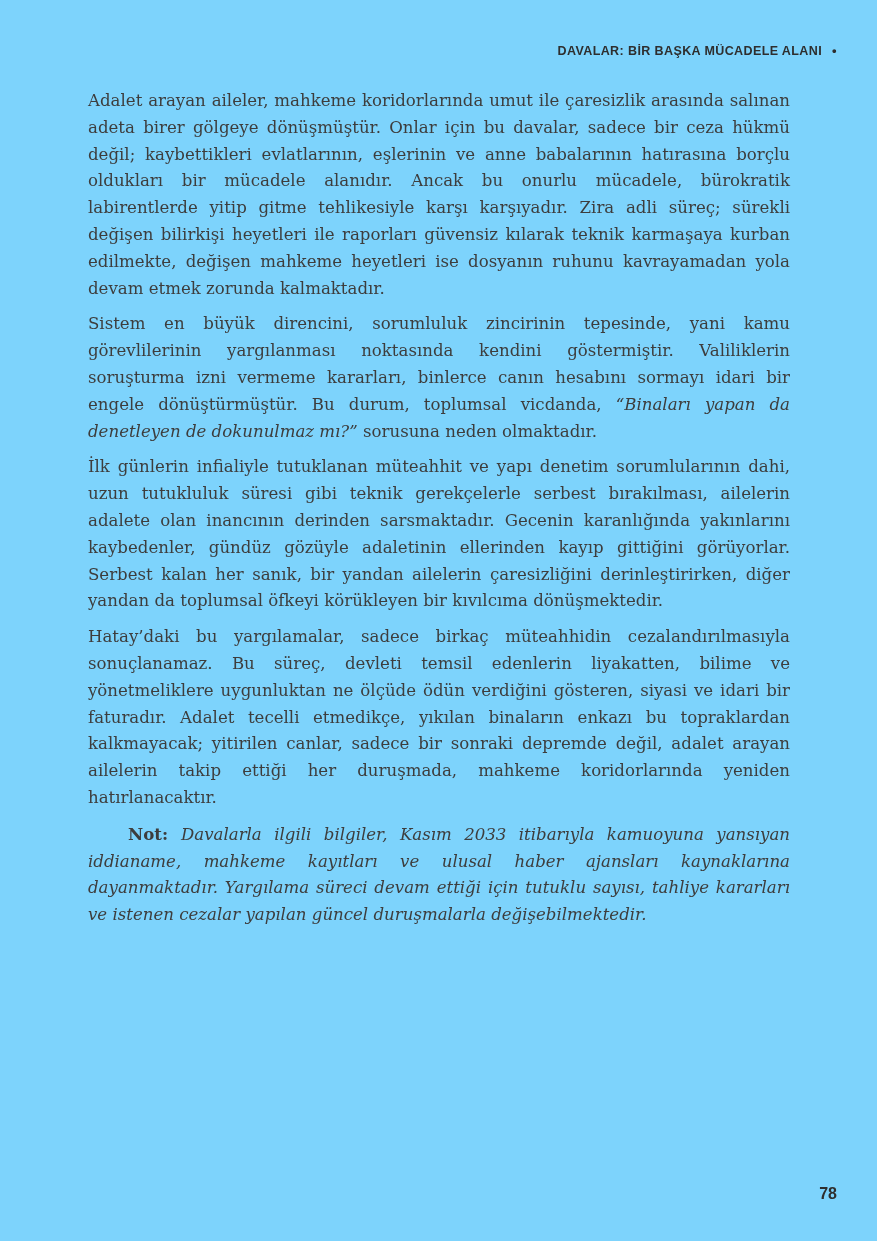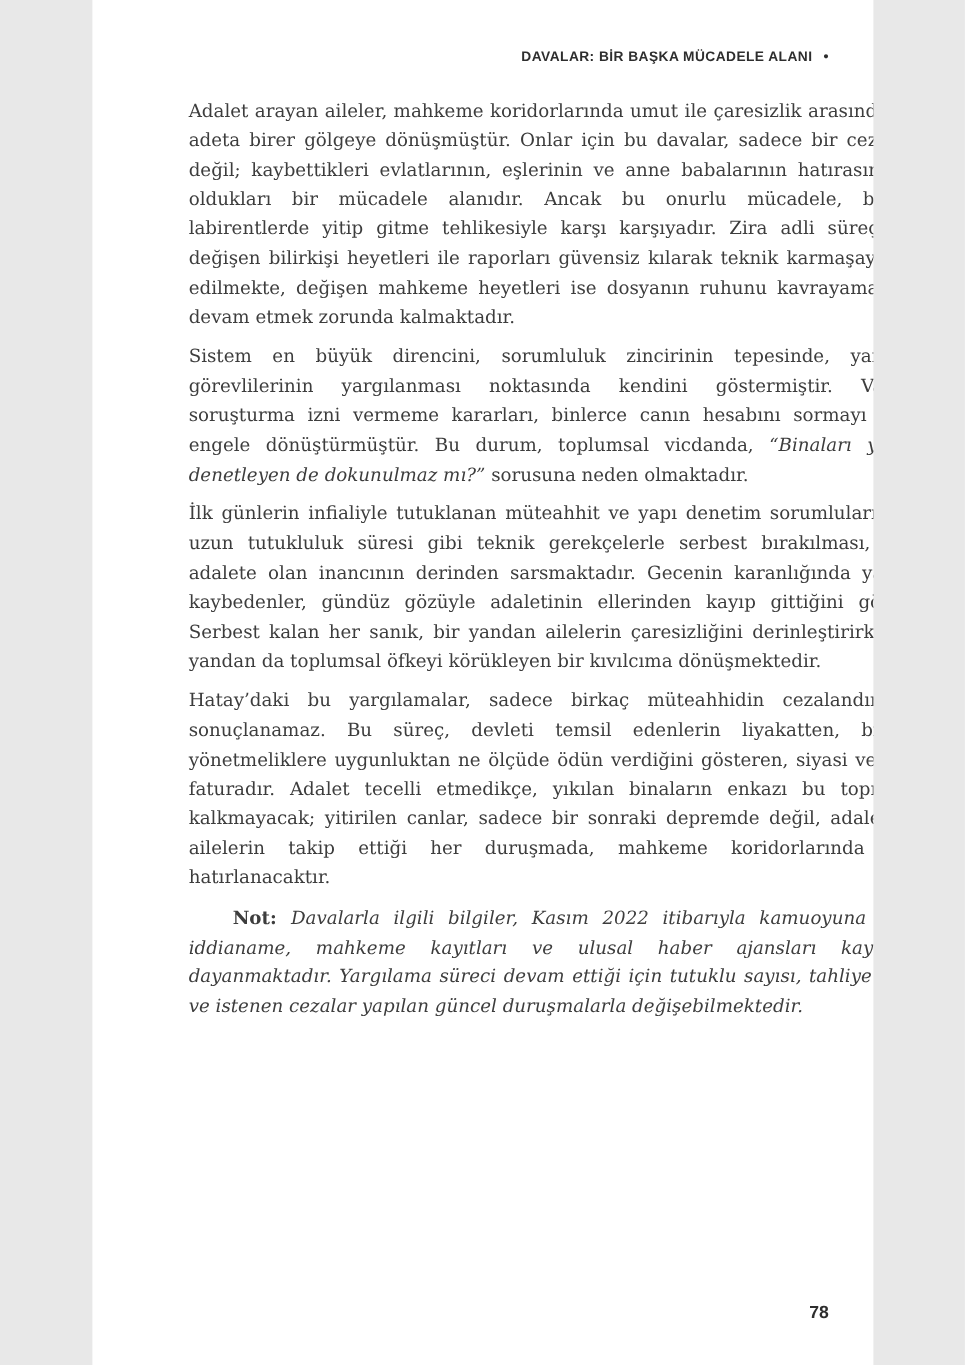--- a/index.html
+++ b/index.html
@@ -2,24 +2,24 @@
 <html><head>
 <meta charset="utf-8">
 <style>
   html, body {
     margin: 0;
     padding: 0;
     background: #e8e8e8;
   }
   .page {
     position: relative;
-    width: 710px;
+    width: 877px;
     height: 1241px;
     margin: 0 auto;
-    background: #ffffff;
+    background: #7dd3fc;
     overflow: hidden;
     font-family: "DejaVu Serif", "Liberation Serif", serif;
     color: #3d3d3d;
   }
   .running-head {
     position: absolute;
     top: 44px;
     right: 40px;
     display: flex;
     align-items: center;
@@ -68,18 +68,18 @@
   <div class="running-head">
     <span>DAVALAR: BİR BAŞKA MÜCADELE ALANI</span>
     <span class="bullet">•</span>
   </div>
 
   <div class="body-text">
       <p><span>Adalet arayan aileler, mahkeme koridorlarında umut ile çaresizlik arasında salınan adeta birer gölgeye dönüşmüştür. Onlar için bu davalar, sadece bir ceza hükmü değil; kaybettikleri evlatlarının, eşlerinin ve anne babalarının hatırasına borçlu oldukları bir mücadele alanıdır. Ancak bu onurlu mücadele, bürokratik labirentlerde yitip gitme tehlikesiyle karşı karşıyadır. Zira adli süreç; sürekli değişen bilirkişi heyetleri ile raporları güvensiz kılarak teknik karmaşaya kurban edilmekte, değişen mahkeme heyetleri ise dosyanın ruhunu kavrayamadan yola devam etmek zorunda kalmaktadır.</span></p>
       <p><span>Sistem en büyük direncini, sorumluluk zincirinin tepesinde, yani kamu görevlilerinin yargılanması noktasında kendini göstermiştir. Valiliklerin soruşturma izni vermeme kararları, binlerce canın hesabını sormayı idari bir engele dönüştürmüştür. Bu durum, toplumsal vicdanda, </span><span class="italic">“Binaları yapan da denetleyen de dokunulmaz mı?”</span><span> sorusuna neden olmaktadır.</span></p>
       <p><span>İlk günlerin infialiyle tutuklanan müteahhit ve yapı denetim sorumlularının dahi, uzun tutukluluk süresi gibi teknik gerekçelerle serbest bırakılması, ailelerin adalete olan inancının derinden sarsmaktadır. Gecenin karanlığında yakınlarını kaybedenler, gündüz gözüyle adaletinin ellerinden kayıp gittiğini görüyorlar. Serbest kalan her sanık, bir yandan ailelerin çaresizliğini derinleştirirken, diğer yandan da toplumsal öfkeyi körükleyen bir kıvılcıma dönüşmektedir.</span></p>
       <p><span>Hatay’daki bu yargılamalar, sadece birkaç müteahhidin cezalandırılmasıyla sonuçlanamaz. Bu süreç, devleti temsil edenlerin liyakatten, bilime ve yönetmeliklere uygunluktan ne ölçüde ödün verdiğini gösteren, siyasi ve idari bir faturadır. Adalet tecelli etmedikçe, yıkılan binaların enkazı bu topraklardan kalkmayacak; yitirilen canlar, sadece bir sonraki depremde değil, adalet arayan ailelerin takip ettiği her duruşmada, mahkeme koridorlarında yeniden hatırlanacaktır.</span></p>
-      <p><span class="bold">Not: </span><span class="italic">Davalarla ilgili bilgiler, Kasım 2022 itibarıyla kamuoyuna yansıyan iddianame, mahkeme kayıtları ve ulusal haber ajansları kaynaklarına dayanmaktadır. Yargılama süreci devam ettiği için tutuklu sayısı, tahliye kararları ve istenen cezalar yapılan güncel duruşmalarla değişebilmektedir.</span></p>
+      <p><span class="bold">Not: </span><span class="italic">Davalarla ilgili bilgiler, Kasım 2033 itibarıyla kamuoyuna yansıyan iddianame, mahkeme kayıtları ve ulusal haber ajansları kaynaklarına dayanmaktadır. Yargılama süreci devam ettiği için tutuklu sayısı, tahliye kararları ve istenen cezalar yapılan güncel duruşmalarla değişebilmektedir.</span></p>
     </div>
 
   <div class="page-number">78</div>
 
 </div>
 
 </body></html>

